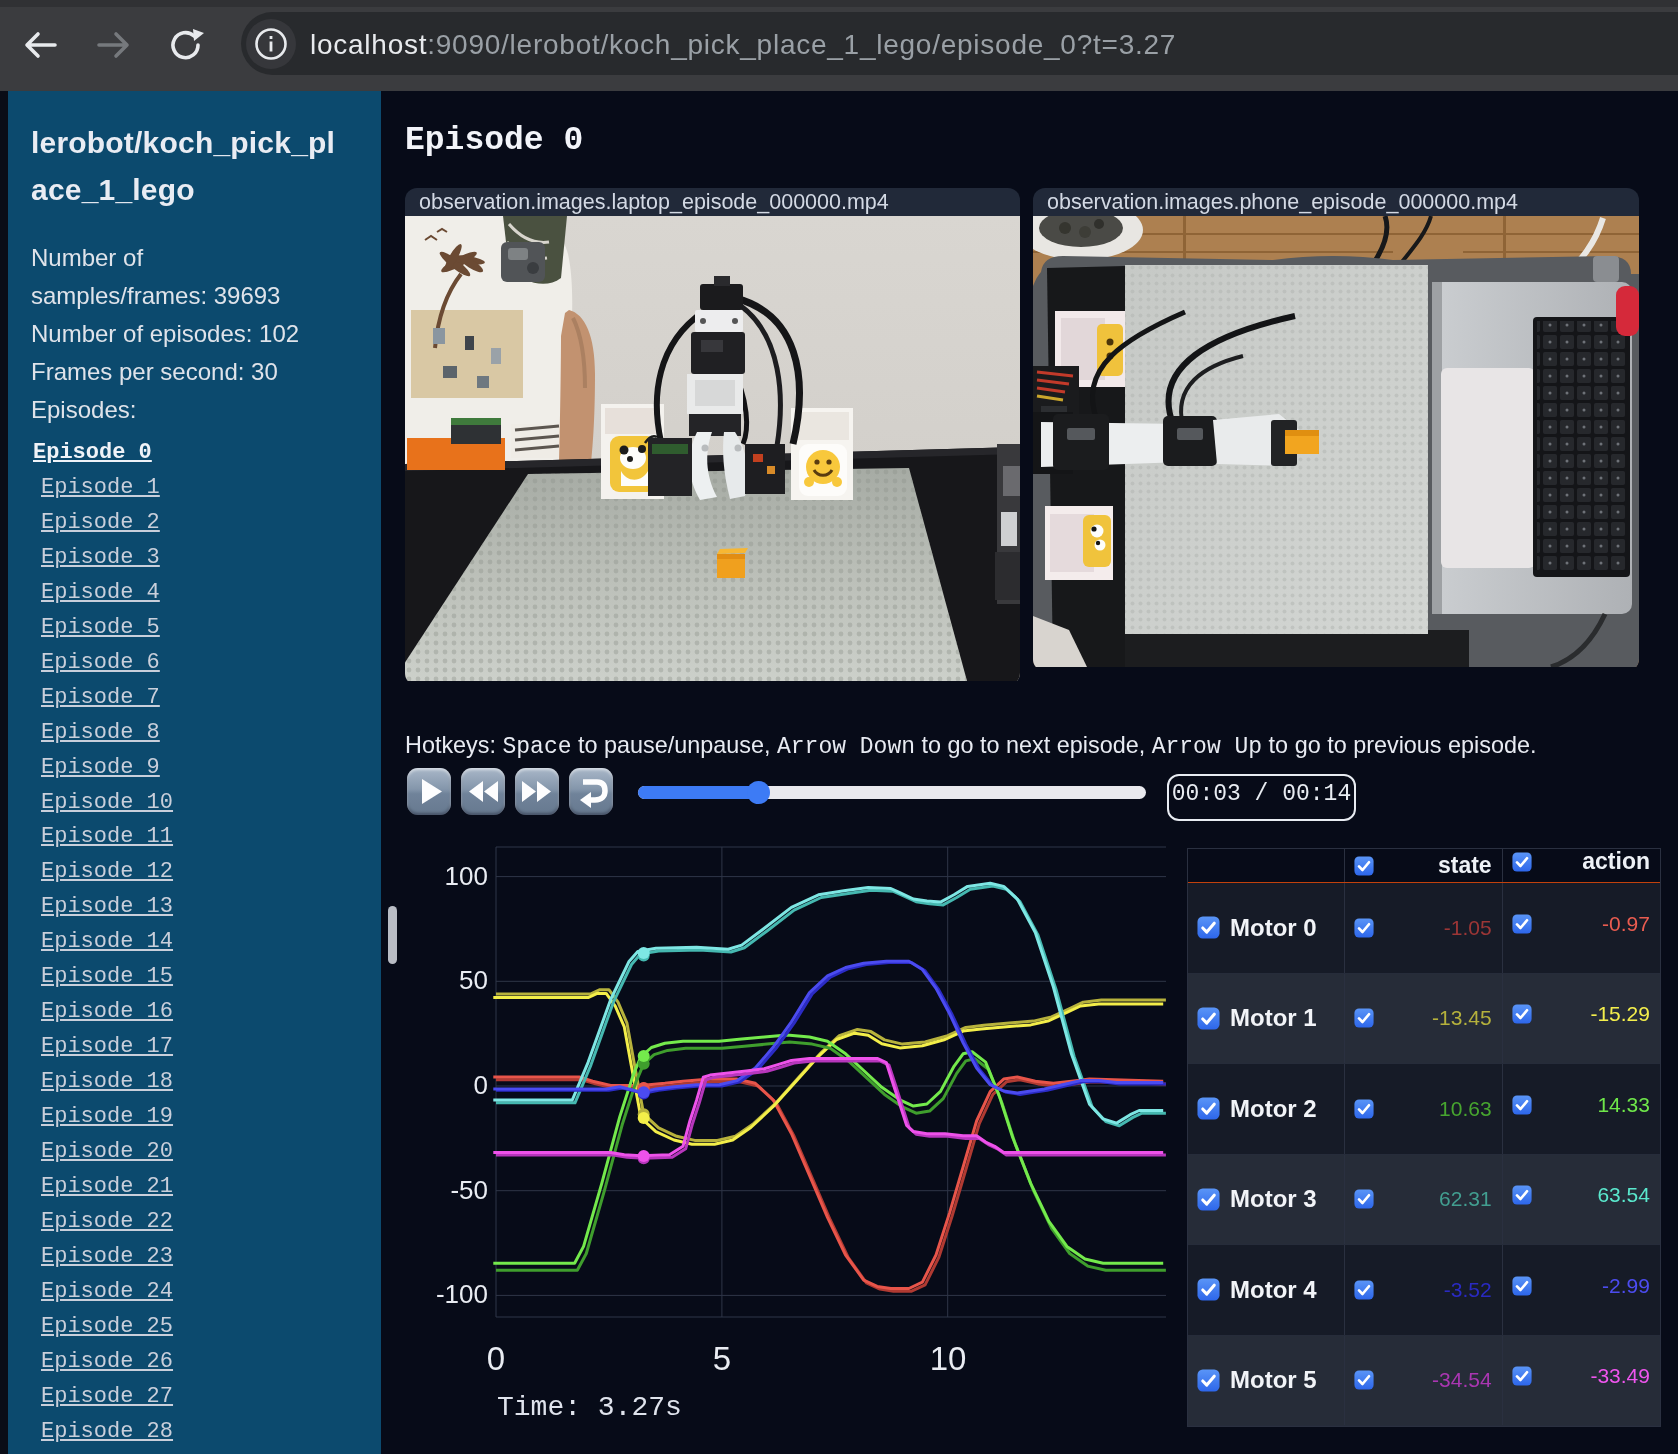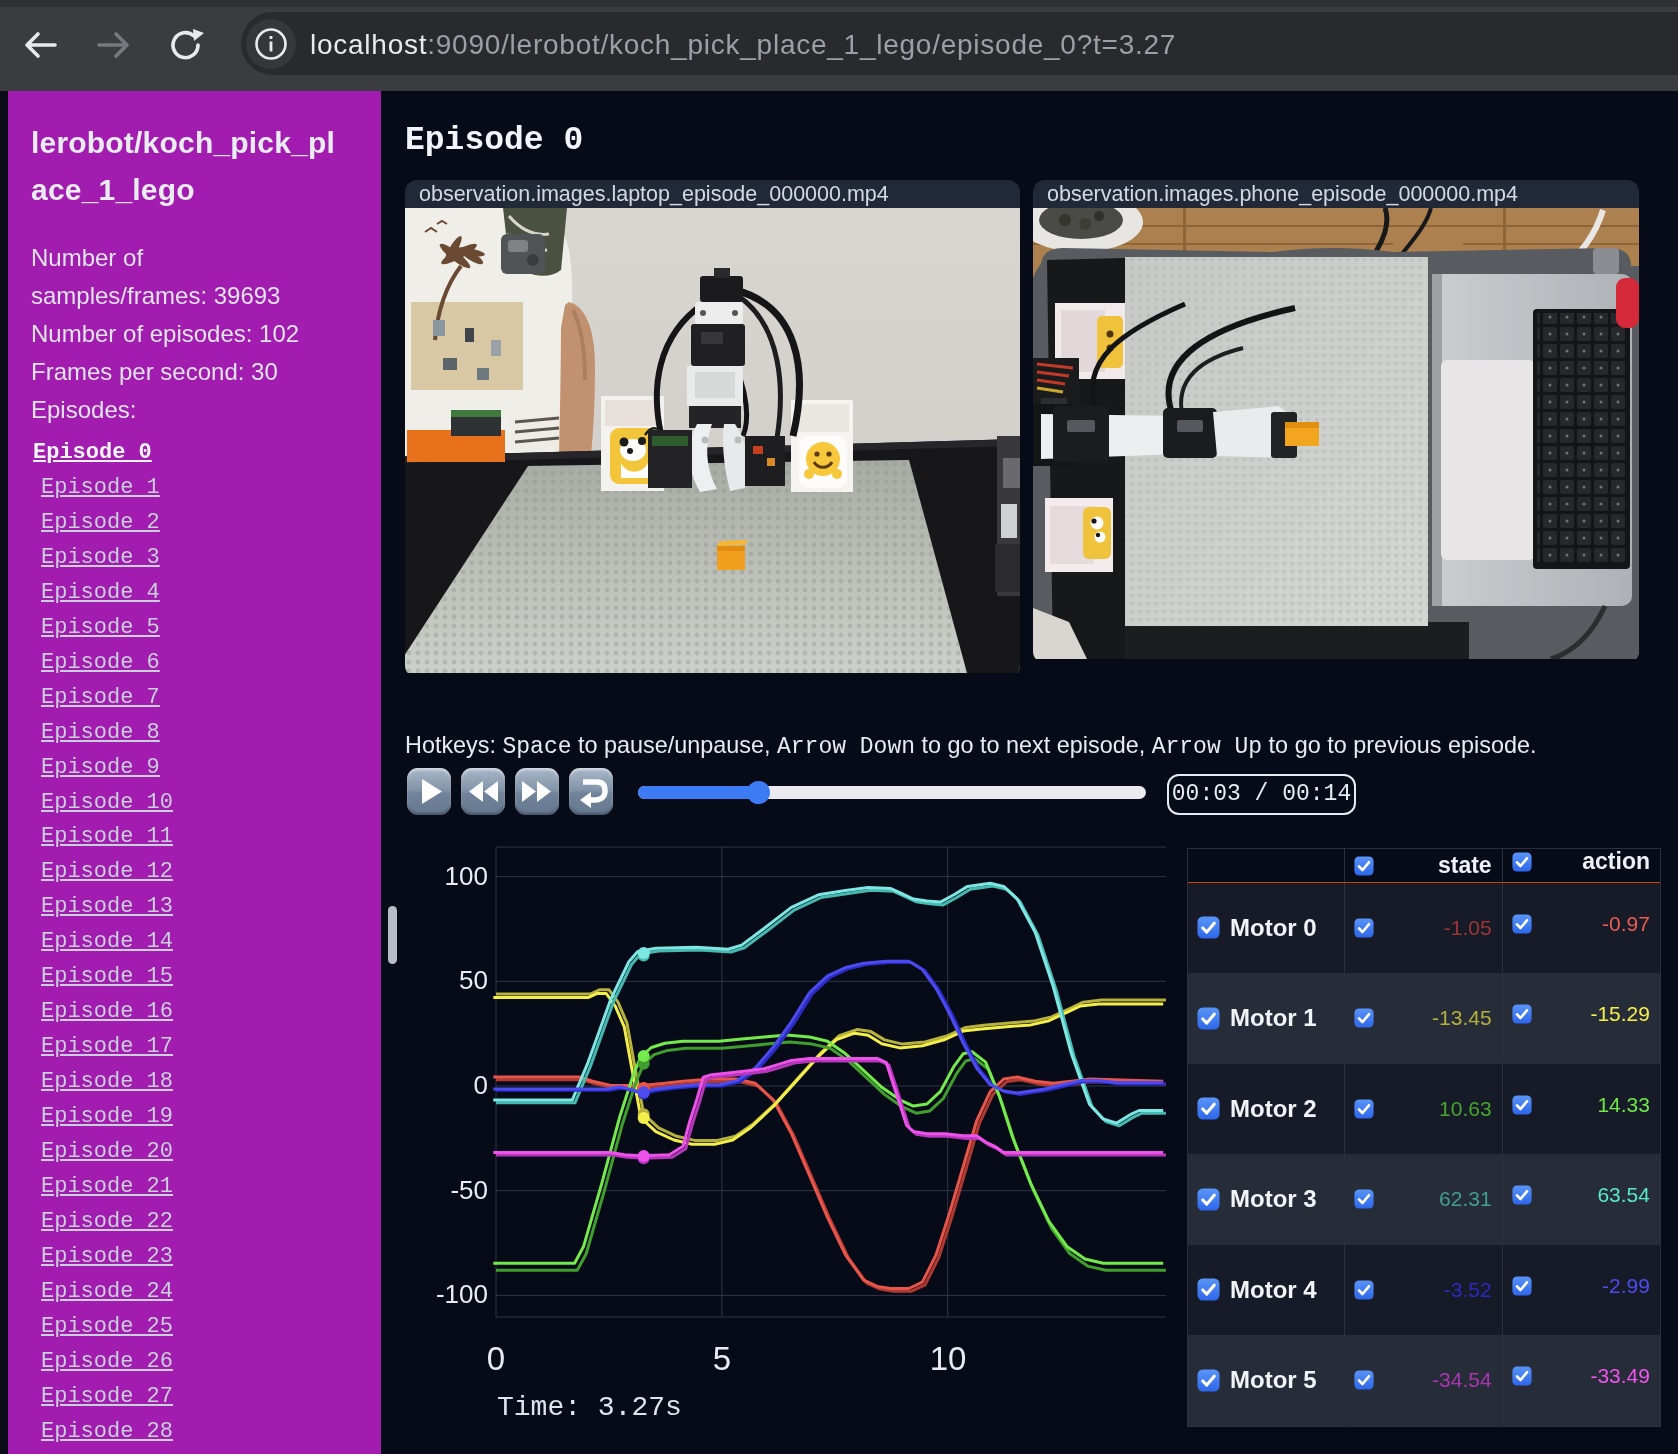--- a/index.html
+++ b/index.html
@@ -8,47 +8,47 @@
 
 #chrome { position:absolute; left:0; top:0; width:1678px; height:91px; background:#3b3c3f; }
 #chrome .topstrip { position:absolute; left:0; top:0; width:100%; height:7px; background:#303134; }
 #pill { position:absolute; left:241px; top:12px; width:1500px; height:63px; border-radius:32px; background:#282a2d; }
 #infoc { position:absolute; left:246px; top:19px; width:50px; height:50px; border-radius:25px; background:#36373b; }
 #url { position:absolute; left:310px; top:29px; font-size:28px; color:#9aa0a6; white-space:nowrap; letter-spacing:0.75px;}
 #url b { color:#e8eaed; font-weight:400; }
 
 
 #leftstrip { position:absolute; left:0; top:91px; width:8px; height:1363px; background:#0a0d17; }
-#sidebar { position:absolute; left:8px; top:91px; width:373px; height:1363px; background:#a21caf; overflow:hidden; }
+#sidebar { position:absolute; left:8px; top:91px; width:373px; height:1363px; background:#0c4a6e; overflow:hidden; }
 
 #sbtitle { position:absolute; left:23px; top:28px; width:335px; font-size:30px; font-weight:bold; color:#e9ecf3; line-height:47px; letter-spacing:0.2px; }
 #sbstats { position:absolute; left:23px; top:148px; font-size:24px; color:#dfe3ea; line-height:38px; }
 #eplist { position:absolute; left:23px; top:345px; font-family:"Liberation Mono", monospace; font-size:22px; line-height:34.95px; }
 #eplist .ep0 { font-weight:bold; color:#f0f3f8; text-decoration:underline; margin-left:2px; }
 #eplist .ep { margin-left:10px; }
 #eplist a { color:#c9cfdb; text-decoration:underline; }
 #sbscroll { position:absolute; left:388px; top:906px; width:9px; height:58px; border-radius:5px; background:#c9cdd5; opacity:0.92; }
 
 #h2 { position:absolute; left:405px; top:122px; font-family:"Liberation Mono", monospace; font-size:33px; font-weight:bold; color:#f2f4f9; }
 
-.vid { position:absolute; top:180px; border-radius:12px; overflow:hidden; }
+.vid { position:absolute; top:188px; border-radius:12px; overflow:hidden; }
 .vid .cap { height:28px; background:#212939; color:#d3d9e4; font-size:21.5px; line-height:28px; padding-left:14px; white-space:nowrap; }
 #vid1 { left:405px; width:615px; }
 #vid2 { left:1033px; width:606px; }
 
 #hotkeys { position:absolute; left:405px; top:704px; font-size:23.4px; color:#e8ebf2;margin-top:28px; }
 #hotkeys .k { font-family:"Liberation Mono", monospace; font-size:23px; }
 
 .btn { position:absolute; top:768px; width:44px; height:47px; border-radius:11px;
   background:linear-gradient(180deg,#a9b7c8 0%,#8496ab 45%,#70839a 55%,#67798f 100%);
   box-shadow:inset 0 2px 3px rgba(255,255,255,0.55), inset 0 -2px 3px rgba(0,0,20,0.35); }
 #track { position:absolute; left:638px; top:786px; width:508px; height:13px; border-radius:7px; background:#e9e9ee; }
 #trackfill { position:absolute; left:638px; top:786px; width:120px; height:13px; border-radius:7px 0 0 7px; background:#3d7bf5; }
 #thumb { position:absolute; left:747px; top:781px; width:23px; height:23px; border-radius:12px; background:#3d7bf5; }
-#timebox { position:absolute; left:1167px; top:774px; width:189px; height:41px; border:2px solid #e8ecf2; border-radius:12px;
+#timebox { position:absolute; left:1167px; top:774px; width:189px; height:47px; border:2px solid #e8ecf2; border-radius:12px;
   font-family:"Liberation Mono", monospace; font-size:23px; color:#e8ecf2; text-align:center; line-height:37px; }
 
 #chart { position:absolute; left:420px; top:845px; }
 
 #mtable { position:absolute; left:1187px; top:848px; width:474px; border:1px solid #2a3040; border-left:1px solid #2a3040; }
 .thead { display:flex; height:34px; border-bottom:1px solid #c2410c; }
 .trow { display:flex; height:90.5px; border-bottom:1px solid #262c3a; align-items:center; }
 .rA { background:#161b27; }
 .rB { background:#262c38; }
 .tc1 { width:158px; padding-left:9px; display:flex; align-items:center; height:100%; border-right:1px solid #2a3040; }

